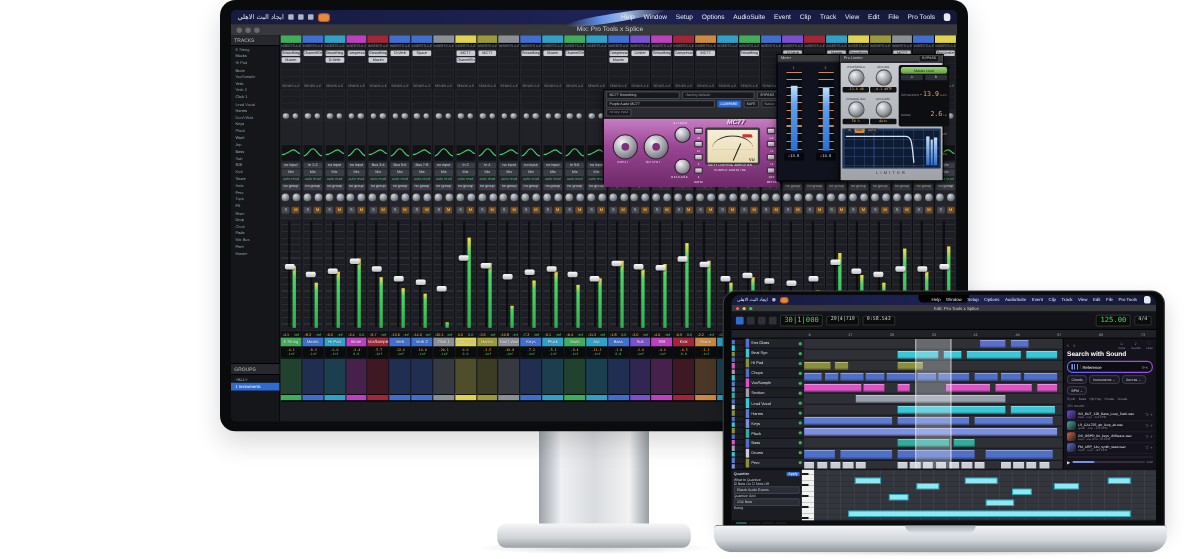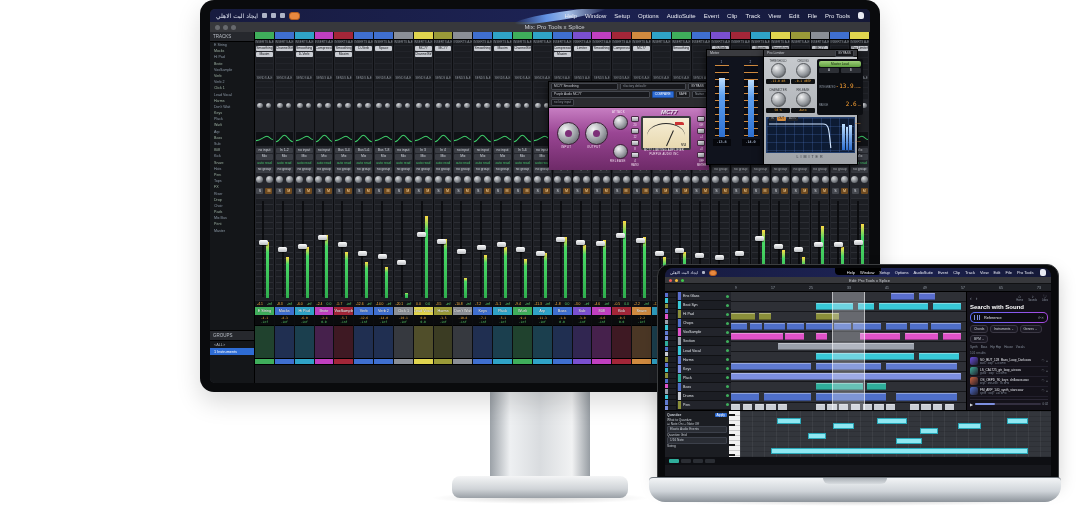--- a/index.html
+++ b/index.html
@@ -2253,20 +2253,31 @@
         </div>
     </div>
     <div class="l-title">
       <span class="tl">
           <i class="r"></i>
           <i class="y"></i>
           <i class="g"></i>
         </span>
       <span class="ttl" style="flex:1;text-align:center">Edit: Pro Tools x Splice</span>
     </div>
+    <div class="l-toolbar">
+      <span class="tool on"></span>
+      <span class="tool"></span>
+      <span class="tool"></span>
+      <span class="tool"></span>
+      <span class="lcd">30|1|000</span>
+      <span class="lcd white">29|4|719</span>
+      <span class="lcd white">0:58.543</span>
+      <span class="lcd" style="margin-left:auto">125.00</span>
+      <span class="lcd white">4/4</span>
+    </div>
     <div class="l-ruler" id="l-ruler">
         <span class="tick">9</span>
         <span class="tick">17</span>
         <span class="tick">25</span>
         <span class="tick">33</span>
         <span class="tick">41</span>
         <span class="tick">49</span>
         <span class="tick">57</span>
         <span class="tick">65</span>
         <span class="tick">73</span>

